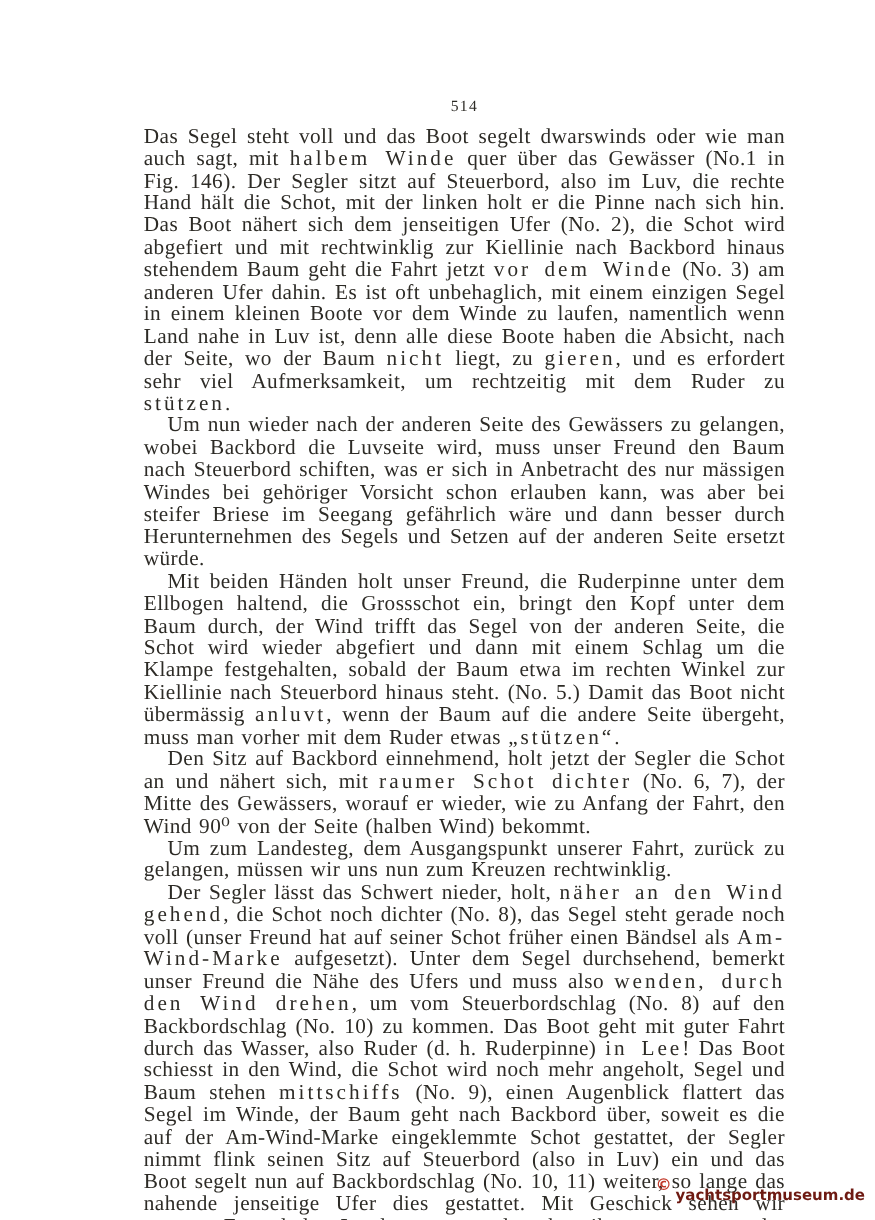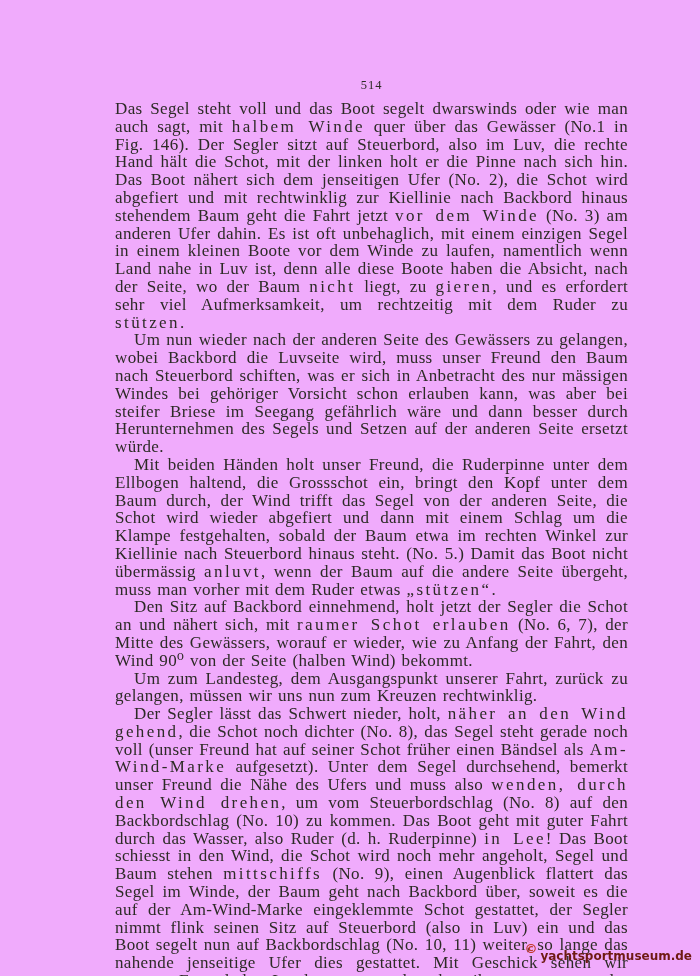--- a/index.html
+++ b/index.html
@@ -12,21 +12,21 @@
     position: relative;
     overflow: hidden;
     background: #e6e5e0;
     font-family: "Liberation Serif", "DejaVu Serif", serif;
   }
   .page {
     position: absolute;
     inset: 0;
     background: radial-gradient(ellipse at 50% 42%, #edecе8 0%, #eae9e4 55%, #e2e1dc 100%);
     
-    background-color: #f0abfc;
+    background-color: #ffffff;
   }
   .page-number {
     position: absolute;
     top: 78px;
     left: 115px;
     width: 513px;
     text-align: center;
     font-size: 12.5px;
     letter-spacing: 1px;
     color: #2d2b26;
@@ -74,21 +74,21 @@
 <body style="background-color: rgb(233, 232, 227);">
 
 <div class="page">
 
   <div class="page-number" style="color: rgb(45, 43, 38);">514</div>
 
   <div class="body-text" style="color: rgb(45, 43, 38);">
       <p class="para"><span class="plain">Das Segel steht voll und das Boot segelt dwarswinds oder wie man auch sagt, mit </span><span class="spaced">halbem Winde</span><span class="plain"> quer über das Gewässer (No.1 in Fig. 146). Der Segler sitzt auf Steuerbord, also im Luv, die rechte Hand hält die Schot, mit der linken holt er die Pinne nach sich hin. Das Boot nähert sich dem jenseitigen Ufer (No. 2), die Schot wird abgefiert und mit rechtwinklig zur Kiellinie nach Backbord hinaus stehendem Baum geht die Fahrt jetzt </span><span class="spaced">vor dem Winde</span><span class="plain"> (No. 3) am anderen Ufer dahin. Es ist oft unbehaglich, mit einem einzigen Segel in einem kleinen Boote vor dem Winde zu laufen, namentlich wenn Land nahe in Luv ist, denn alle diese Boote haben die Absicht, nach der Seite, wo der Baum </span><span class="spaced">nicht</span><span class="plain"> liegt, zu </span><span class="spaced">gieren</span><span class="plain">, und es erfordert sehr viel Aufmerksamkeit, um rechtzeitig mit dem Ruder zu </span><span class="spaced">stützen</span><span class="plain">.</span></p>
       <p class="para indent"><span class="plain">Um nun wieder nach der anderen Seite des Gewässers zu gelangen, wobei Backbord die Luvseite wird, muss unser Freund den Baum nach Steuerbord schiften, was er sich in Anbetracht des nur mässigen Windes bei gehöriger Vorsicht schon erlauben kann, was aber bei steifer Briese im Seegang gefährlich wäre und dann besser durch Herunternehmen des Segels und Setzen auf der anderen Seite ersetzt würde.</span></p>
       <p class="para indent"><span class="plain">Mit beiden Händen holt unser Freund, die Ruderpinne unter dem Ellbogen haltend, die Grossschot ein, bringt den Kopf unter dem Baum durch, der Wind trifft das Segel von der anderen Seite, die Schot wird wieder abgefiert und dann mit einem Schlag um die Klampe festgehalten, sobald der Baum etwa im rechten Winkel zur Kiellinie nach Steuerbord hinaus steht. (No. 5.) Damit das Boot nicht übermässig </span><span class="spaced">anluvt</span><span class="plain">, wenn der Baum auf die andere Seite übergeht, muss man vorher mit dem Ruder etwas </span><span class="spaced">„stützen“</span><span class="plain">.</span></p>
-      <p class="para indent"><span class="plain">Den Sitz auf Backbord einnehmend, holt jetzt der Segler die Schot an und nähert sich, mit </span><span class="spaced">raumer Schot erlauben</span><span class="plain"> (No. 6, 7), der Mitte des Gewässers, worauf er wieder, wie zu Anfang der Fahrt, den Wind 90⁰ von der Seite (halben Wind) bekommt.</span></p>
+      <p class="para indent"><span class="plain">Den Sitz auf Backbord einnehmend, holt jetzt der Segler die Schot an und nähert sich, mit </span><span class="spaced">raumer Schot dichter</span><span class="plain"> (No. 6, 7), der Mitte des Gewässers, worauf er wieder, wie zu Anfang der Fahrt, den Wind 90⁰ von der Seite (halben Wind) bekommt.</span></p>
       <p class="para indent"><span class="plain">Um zum Landesteg, dem Ausgangspunkt unserer Fahrt, zurück zu gelangen, müssen wir uns nun zum Kreuzen rechtwinklig.</span></p>
       <p class="para indent"><span class="plain">Der Segler lässt das Schwert nieder, holt, </span><span class="spaced">näher an den Wind gehend</span><span class="plain">, die Schot noch dichter (No. 8), das Segel steht gerade noch voll (unser Freund hat auf seiner Schot früher einen Bändsel als </span><span class="spaced">Am-Wind-Marke</span><span class="plain"> aufgesetzt). Unter dem Segel durchsehend, bemerkt unser Freund die Nähe des Ufers und muss also </span><span class="spaced">wenden, durch den Wind drehen</span><span class="plain">, um vom Steuerbordschlag (No. 8) auf den Backbordschlag (No. 10) zu kommen. Das Boot geht mit guter Fahrt durch das Wasser, also Ruder (d. h. Ruderpinne) </span><span class="spaced">in Lee</span><span class="plain">! Das Boot schiesst in den Wind, die Schot wird noch mehr angeholt, Segel und Baum stehen </span><span class="spaced">mittschiffs</span><span class="plain"> (No. 9), einen Augenblick flattert das Segel im Winde, der Baum geht nach Backbord über, soweit es die auf der Am-Wind-Marke eingeklemmte Schot gestattet, der Segler nimmt flink seinen Sitz auf Steuerbord (also in Luv) ein und das Boot segelt nun auf Backbordschlag (No. 10, 11) weiter, so lange das nahende jenseitige Ufer dies gestattet. Mit Geschick sehen wir unseren Freund den Landesteg ansegeln, ohne ihn zu rammen oder darüber hinaus in den Ufersand zu fahren. Die Pinne nach Lee drückend, luvt er an, das Boot schiesst in den Wind, verliert die Fahrt voraus und liegt im richtigen Augenblick längsseit am Steg.</span></p>
     </div>
 
   <div class="watermark">
     <span class="symbol" style="color: rgb(194, 58, 43);">©</span>
     <span class="text" style="color: rgb(110, 26, 18); margin-top: 16px;">yachtsportmuseum.de</span>
   </div>
 
 </div>

